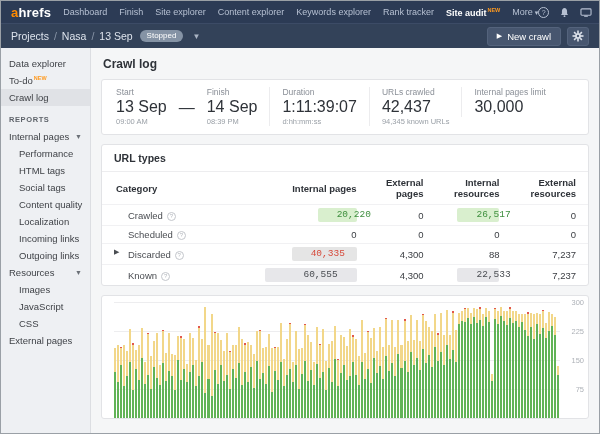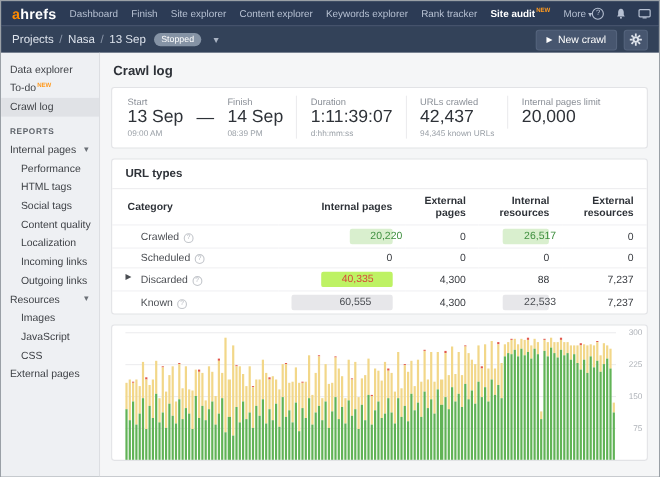--- a/index.html
+++ b/index.html
@@ -57,23 +57,23 @@
   
   .card-head { font-size:10.5px; font-weight:bold; color:#2e3238; padding:7px 12px; border-bottom:1px solid #ededef; }
   .card-head .note { font-weight:normal; font-size:8.5px; color:#9aa0a7; margin-left:6px; }
   table.urltypes { width:100%; border-collapse:collapse; font-size:9.5px; }
   .urltypes th { font-weight:bold; color:#2e3238; text-align:right; padding:5px 12px 5px; }
   .urltypes th:first-child { text-align:left; padding-left:14px; width:31%; }
   .urltypes td { text-align:right; padding:3px 12px; border-top:1px solid #f1f1f3; color:#3a3d42; }
   .urltypes td.cat { text-align:left; padding-left:26px; color:#4a4d52; position:relative; white-space:nowrap; }
   .expander { position:absolute; left:12px; top:4px; font-size:7px; color:#4a4d52; cursor:pointer; }
   .info-dot { display:inline-block; width:9px; height:9px; border:1px solid #c3c6cb; border-radius:50%; color:#b4b8be; font-size:6px; line-height:7px; text-align:center; margin-left:4px; vertical-align:1px; cursor:pointer; }
-  .badge { display:inline-block; padding:1px 19px 2px; border-radius:2px; text-align:right; }
+  .badge { display:inline-block; padding:1px 19px 2px; border-radius:2px; text-align:right;font-family:Liberation Mono, monospace; }
   .badge-green { background:#d9efce; color:#3f8f3f; }
-  .badge-red { background:#bef264; color:#d64a3b; }
+  .badge-red { background:#e5e5e5; color:#d64a3b; }
   .badge-gray { background:#e7e7ea; color:#4a4d52; }
   .text-green { color:#4faa4f; } .text-red { color:#d64a3b; }
   .text-gray { color:#9a9ea4; } .text-dark { color:#3a3d42; }
 
   
   .plot-wrap { position:relative; margin:6px 28px 0 12px; height:116px; }
   .gridline { position:absolute; left:0; right:0; height:1px; background:#ededef; }
   .ytick { position:absolute; right:-24px; font-size:7.5px; color:#aeb2b8; transform:translateY(-50%); }
   .bars { position:absolute; inset:0; display:flex; align-items:stretch; gap:1px; }
   .bar { flex:1; min-width:1px; display:flex; flex-direction:column; justify-content:flex-end; }
@@ -219,21 +219,21 @@
               <div class="stat-value">1:11:39:07</div>
               <div class="stat-sub">d:hh:mm:ss</div>
             </div>
             <div class="stat divided">
               <div class="stat-label">URLs crawled</div>
               <div class="stat-value">42,437</div>
               <div class="stat-sub">94,345 known URLs</div>
             </div>
             <div class="stat divided">
               <div class="stat-label">Internal pages limit</div>
-              <div class="stat-value">20,000</div>
+              <div class="stat-value">30,000</div>
             </div>
           </div>
       </div>
 
       <div class="card">
         <div class="card-head">URL types</div>
         <table class="urltypes">
           <thead>
               <tr id="ut-head">
                 <th>Category</th>

